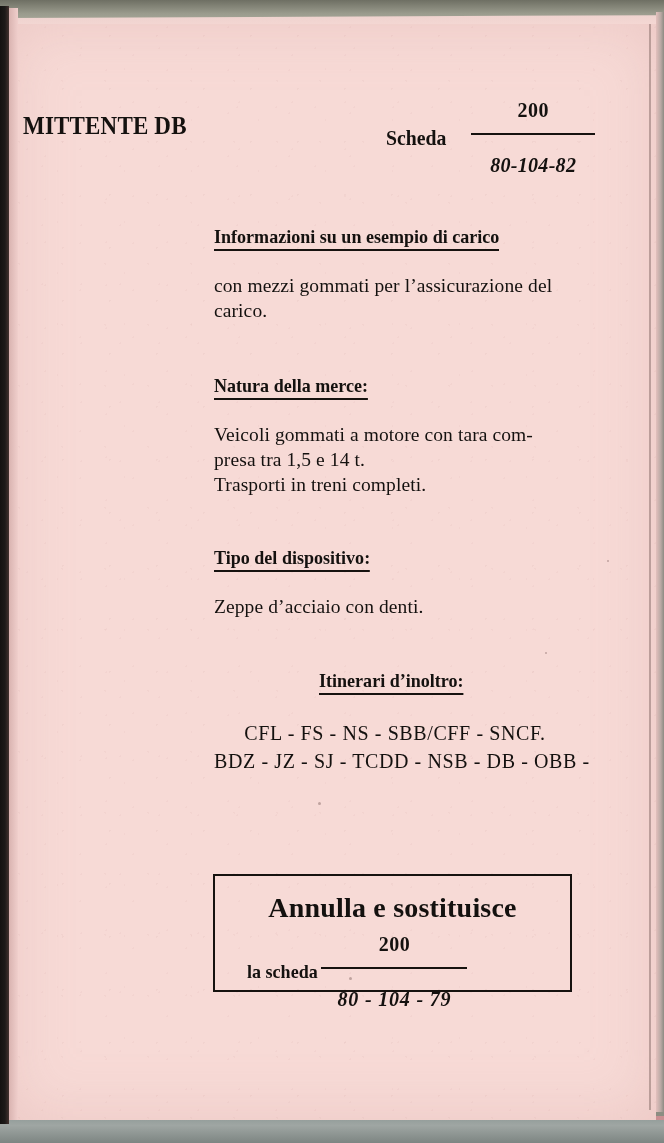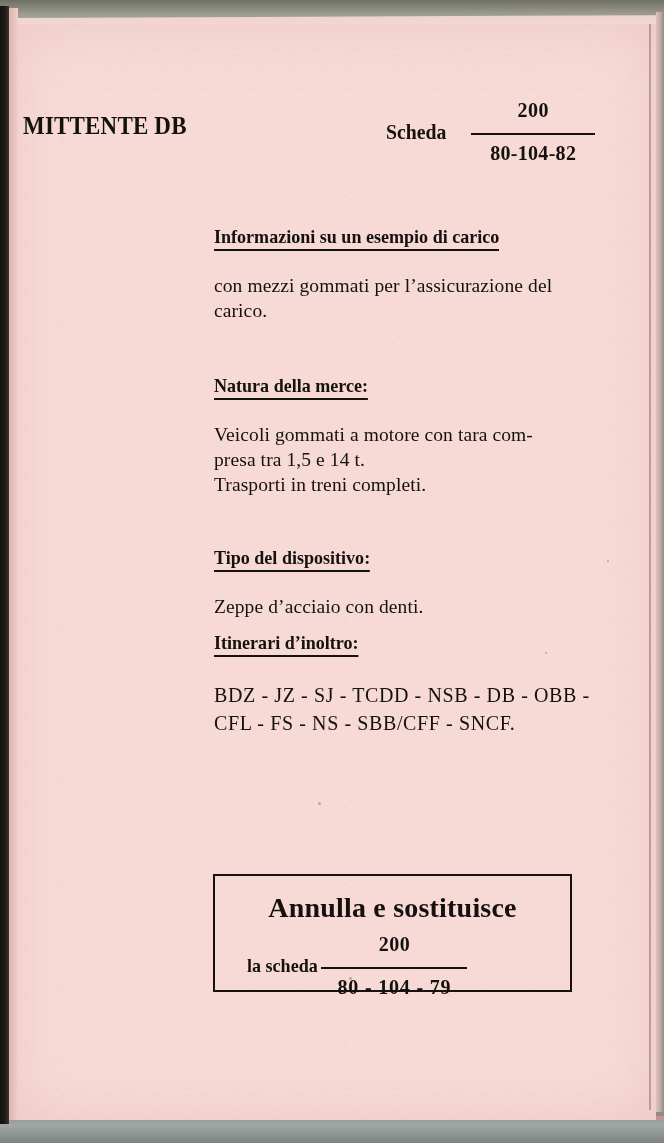--- a/index.html
+++ b/index.html
@@ -145,22 +145,23 @@
     letter-spacing: 0.5px;
   }
   .fraction .bar {
     width: 124px;
     height: 2px;
     background: #16120f;
   }
   .fraction .den {
     font-size: 20px;
     font-weight: bold;
-    padding-top: 8px;
+    padding-top: 20px;
     letter-spacing: 0.3px;
+    font-style: italic;
   }
 
   
   .col {
     position: absolute;
     left: 214px;
     width: 362px;
   }
   .sec-heading {
     font-size: 19px;
@@ -178,21 +179,21 @@
     text-align: justify;
     margin-top: 22px;
     letter-spacing: 0.1px;
   }
   .sec-body.loose { text-align: left; }
   .sec-body .ln { display: block; }
 
   #sec-info      { top: 226px; }
   #sec-natura    { top: 375px; }
   #sec-tipo      { top: 547px; }
-  #sec-itinerari { top: 632px; }
+  #sec-itinerari { top: 670px; text-align: center; }
 
   .codes {
     font-size: 20px;
     line-height: 28px;
     letter-spacing: 0.6px;
     margin-top: 24px;
   }
   .codes .ln { display: block; white-space: nowrap; }
 
   
@@ -285,22 +286,22 @@
     <div class="col" id="sec-tipo">
       <div class="sec-heading">Tipo del dispositivo:</div>
       <div class="sec-body loose">
         <span class="ln">Zeppe d’acciaio con denti.</span>
       </div>
     </div>
 
     <div class="col" id="sec-itinerari">
       <div class="sec-heading">Itinerari d’inoltro:</div>
       <div class="codes">
+        <span class="ln">CFL - FS - NS - SBB/CFF - SNCF.</span>
         <span class="ln">BDZ - JZ - SJ - TCDD - NSB - DB - OBB -</span>
-        <span class="ln">CFL - FS - NS - SBB/CFF - SNCF.</span>
       </div>
     </div>
 
     <div class="replace-box">
       <div class="replace-title">Annulla e sostituisce</div>
       <div class="replace-row">
         <span class="replace-label">la scheda</span>
         <span class="fraction">
           <span class="num">200</span>
           <span class="bar"></span>

